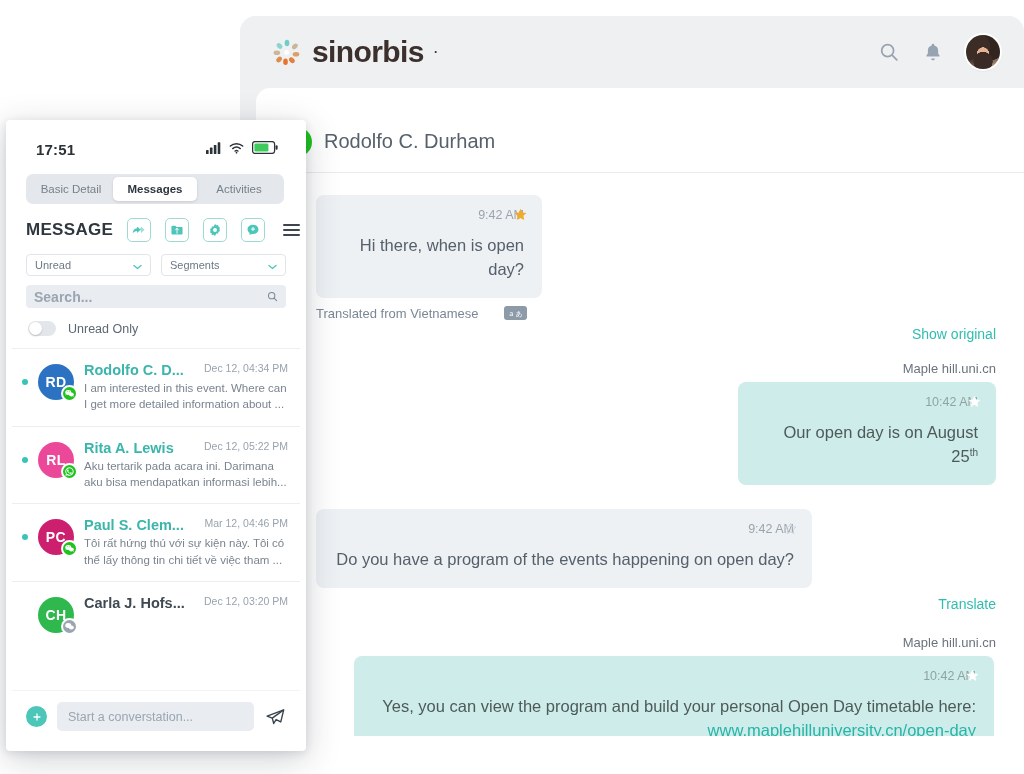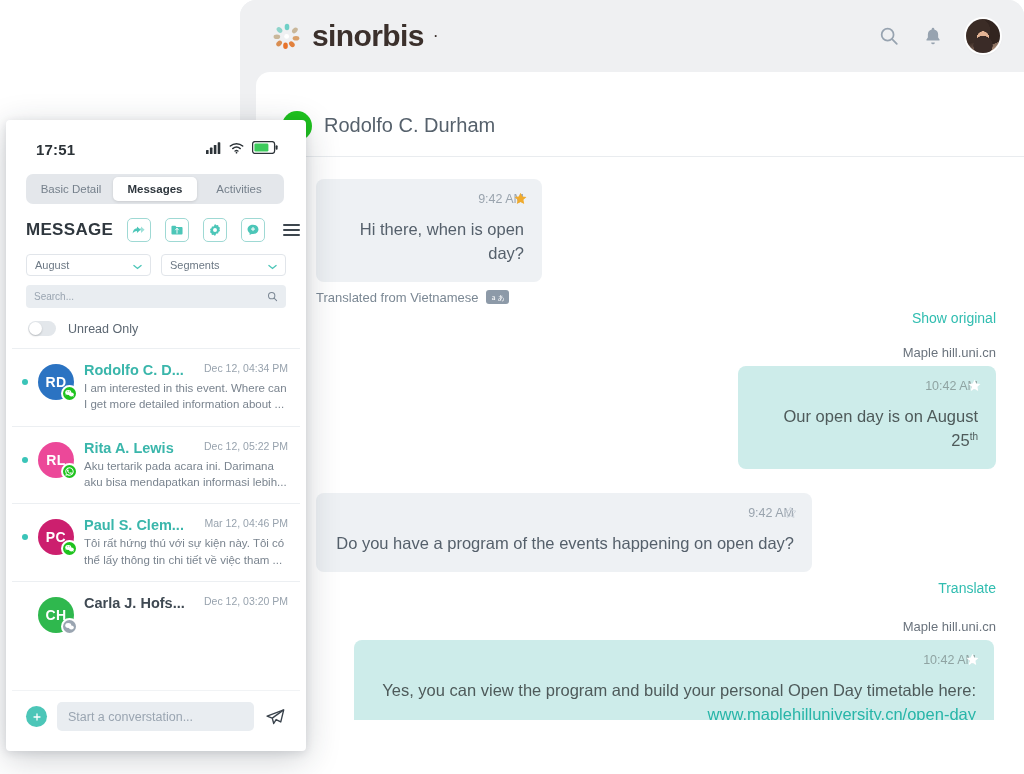--- a/index.html
+++ b/index.html
@@ -6,21 +6,21 @@
   html, body {
     width: 1024px; height: 774px;
     font-family: "Liberation Sans", sans-serif;
     background: #ffffff;
     overflow: hidden;
   }
   #stage { position: relative; width: 1024px; height: 774px; background:#fff; }
 
   
   .desktop {
-    position: absolute; left: 240px; top: 0; width: 784px; height: 720px;
+    position: absolute; left: 240px; top: 16px; width: 784px; height: 720px;
     background: #eff0f2;
     border-radius: 16px 16px 0 0;
     overflow: hidden;
   }
   .desktop-header {
     height: 72px; display: flex; align-items: center;
     padding: 0 24px 0 32px; background: #eff0f2;
   }
   .logo-wrap { display:flex; align-items:center; gap:10px; }
   .logo-mark { width: 30px; height: 30px; position: relative; flex:none; }
@@ -73,21 +73,21 @@
   .bubble.out { background: #cdecea; }
   .bubble-time { font-size: 12.5px; color: #9aa4ae; margin-bottom: 12px; display:block; }
   .bubble.out .bubble-time { color:#8fa3a2; }
   .bubble-text { font-size: 16.5px; color: #55606b; line-height: 1.45; }
   .bubble.out .bubble-text { color: #4e5a5a; }
   .bubble-text sup { font-size: 10px; vertical-align: super; }
   .bubble-link { color: #27b5a8; text-decoration: underline; word-break: break-all; }
   .star {
     position: absolute; top: 12px; right: 14px; width: 15px; height: 15px;
   }
-  .meta-row { margin: 8px 0 2px 0; display:flex; align-items:center; gap:7px; }
+  .meta-row { margin: 8px 0 2px 0; display:flex; align-items:center; gap:25px; }
   .meta-text { font-size: 13px; color: #7b8894; }
   .lang-badge {
     display:inline-flex; align-items:center; justify-content:center;
     background: #8d9aa8; color:#fff; border-radius: 3px;
     font-size: 10px; padding: 1px 3px; line-height: 1.1; letter-spacing:-0.5px;
   }
   .link-action { font-size: 14px; color: #30bdb0; display:inline-block; margin-top:3px; cursor:pointer; }
 
   
   .phone {
@@ -130,21 +130,21 @@
     flex:1 1 0; height: 22px; border: 1px solid #e1e5ea; border-radius: 4px;
     display:flex; align-items:center; padding: 0 8px; background:#fff; cursor:pointer;
   }
   .select-label { font-size: 11px; color: #6c7884; flex:1 1 auto; }
   .search-box {
     margin: 9px 14px 0 14px; height: 23px; background:#e9edf1; border-radius: 4px;
     display:flex; align-items:center; padding: 0 8px; flex:none;
   }
   .search-box input {
     flex:1 1 auto; border:0; background:transparent; outline:none;
-    font-size: 10px; color:#6c7884; font-family:"Liberation Sans", sans-serif;
+    font-size: 14px; color:#6c7884; font-family:"Liberation Sans", sans-serif;font-weight:bold;
   }
   .search-box input::placeholder { color:#9aa5b1; }
 
   .unread-row {
     display:flex; align-items:center; gap: 12px; padding: 13px 14px 12px 16px;
     border-bottom: 1px solid #eceff2; flex:none;
   }
   .toggle { width: 28px; height: 15px; background:#e3e7eb; border-radius: 8px; position:relative; cursor:pointer; flex:none;}
   .toggle .knob { position:absolute; top:1px; left:1px; width:13px; height:13px; border-radius:50%; background:#fff; box-shadow:0 1px 2px rgba(0,0,0,.2); }
   .unread-label { font-size: 12.5px; color: #5c6772; }
@@ -399,21 +399,21 @@
 
         <span class="hamburger">
             <i></i>
             <i></i>
             <i></i>
           </span>
       </div>
 
       <div class="filter-row">
         <div class="select-box">
-          <span class="select-label">August</span>
+          <span class="select-label">Unread</span>
           <span>
             <svg width="9" height="6" viewBox="0 0 10 6" fill="none" stroke="#4cc6b8" stroke-width="1.5" stroke-linecap="round">
                 <path d="M1 1.4 5 4.6 9 1.4"></path>
               </svg>
           </span>
         </div>
         <div class="select-box">
           <span class="select-label">Segments</span>
           <span>
             <svg width="9" height="6" viewBox="0 0 10 6" fill="none" stroke="#4cc6b8" stroke-width="1.5" stroke-linecap="round">

